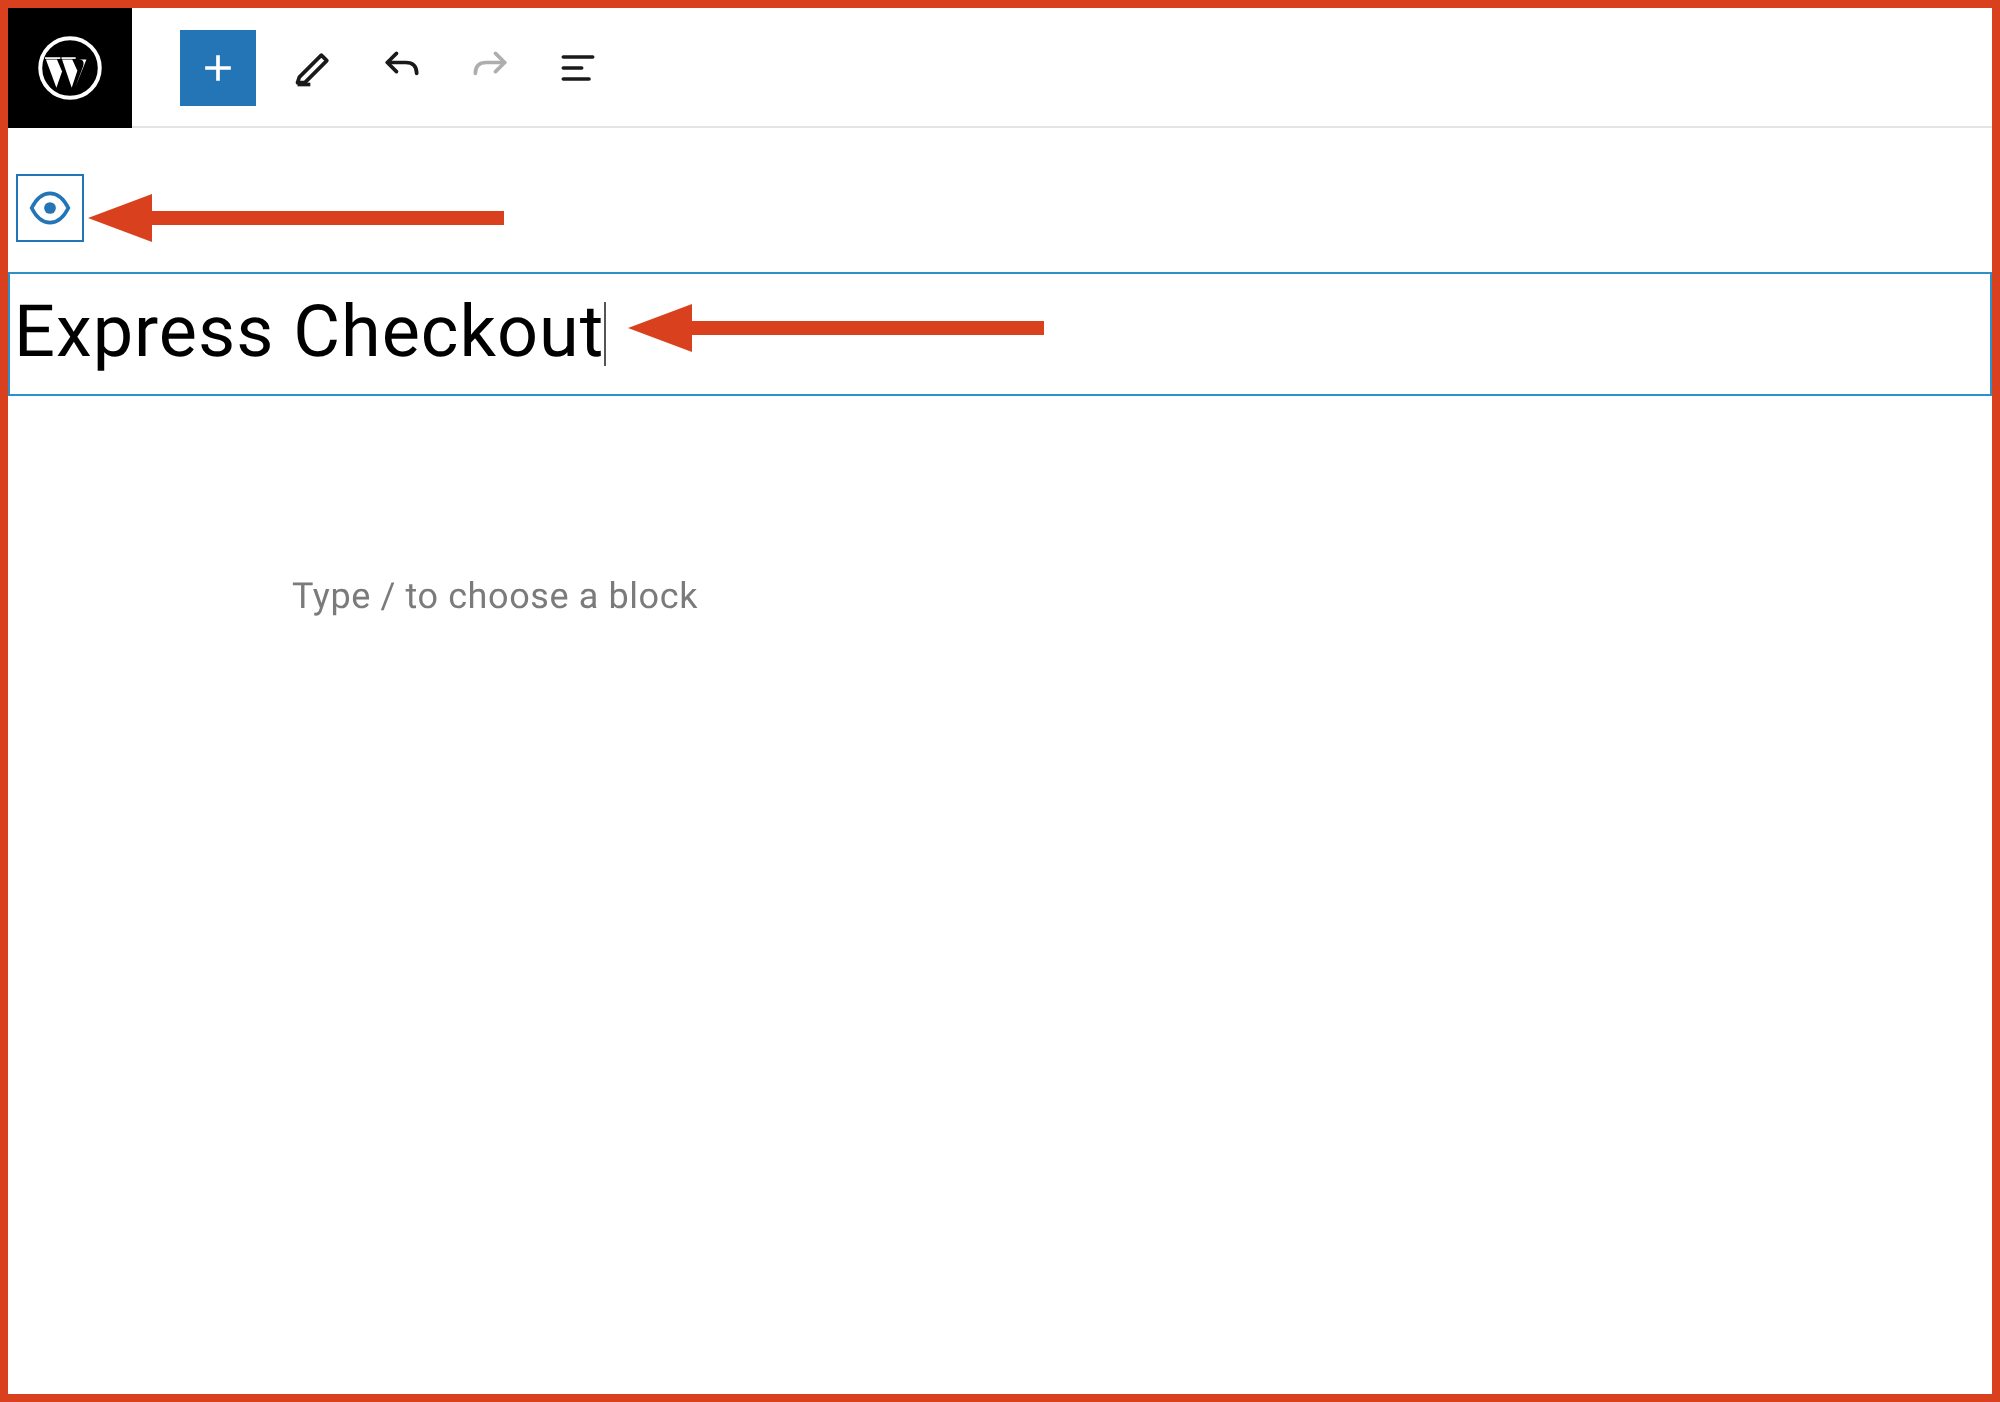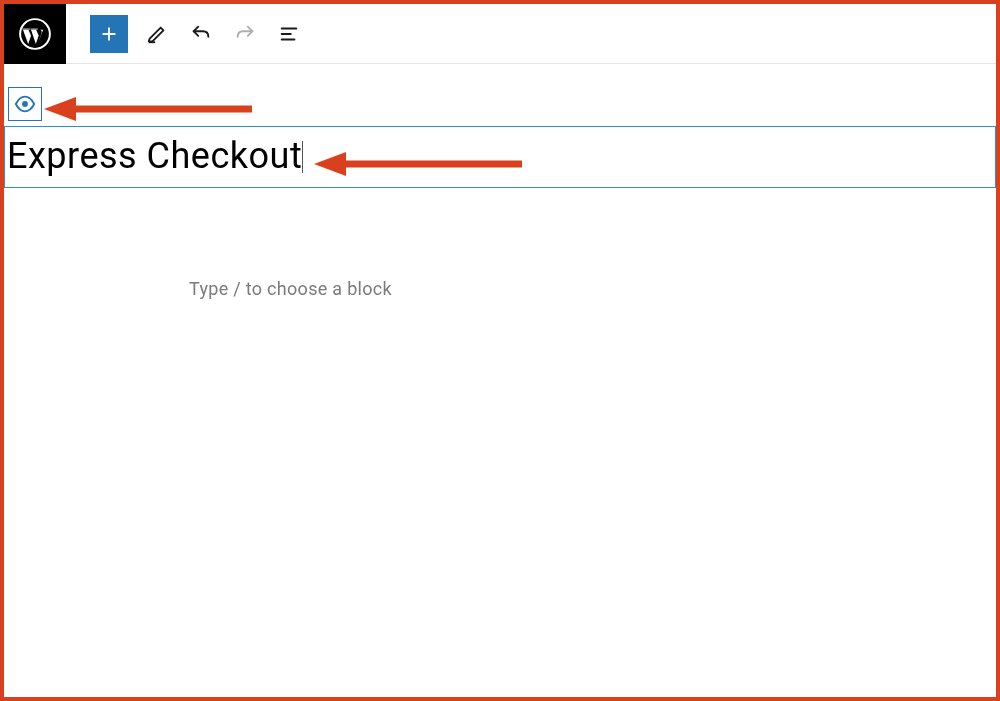--- a/index.html
+++ b/index.html
@@ -62,21 +62,21 @@
     border: 1px solid #2475b5;
     display: flex;
     align-items: center;
     justify-content: center;
     background: #fff;
     margin-left: 4px;
   }
   .vis-btn svg { width: 22px; height: 22px; }
   .title-box {
     border: 1px solid #2f8fc7;
-    margin-top: 2px;
+    margin-top: 12px;
     padding: 10px 6px 10px 2px;
     background: #fff;
   }
   .title-text {
     font-size: 36px;
     font-weight: 400;
     letter-spacing: 0.5px;
     line-height: 1.1;
     position: relative;
     display: inline-block;
@@ -85,21 +85,20 @@
     content: "";
     position: absolute;
     right: -1px;
     top: 4px;
     bottom: 4px;
     width: 1px;
     background: #555;
   }
   .content-area {
     padding: 90px 0 0 142px;
-    margin-left: 43px;
   }
   .placeholder {
     color: #7b7b7b;
     font-size: 18px;
     letter-spacing: 0.3px;
   }
   
   .arrow {
     position: absolute;
     pointer-events: none;

